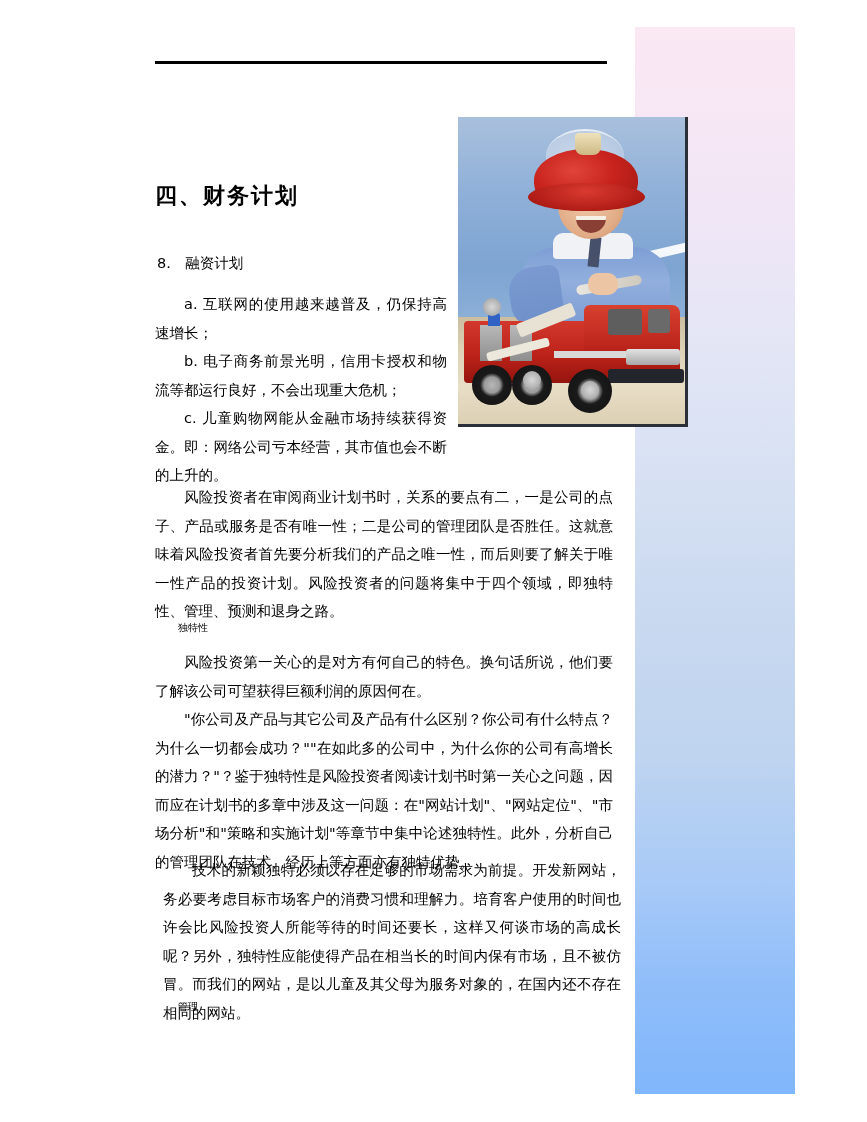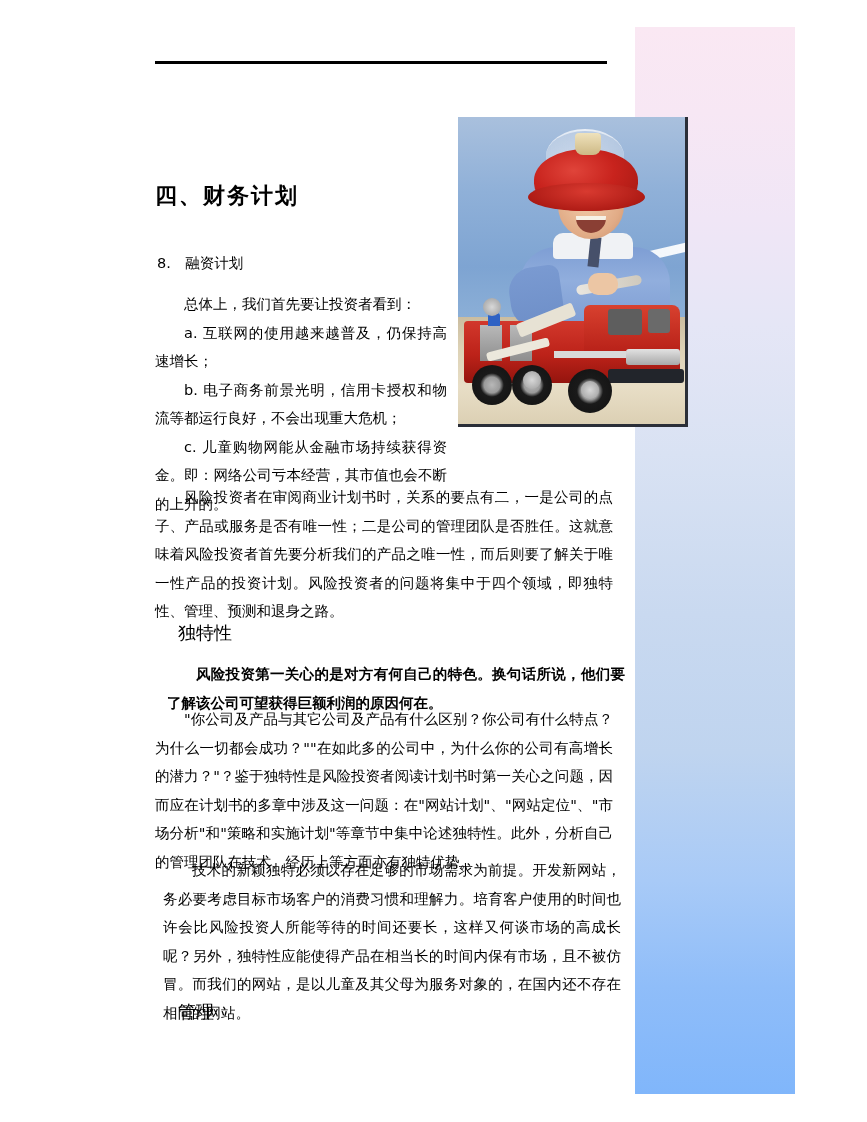--- a/index.html
+++ b/index.html
@@ -249,21 +249,21 @@
     position: absolute;
     left: 157px;
     top: 254px;
     font-size: 14.5px;
     color: #000;
     white-space: nowrap;
   }
   .h3 {
     position: absolute;
     left: 178px;
-    font-size: 18px;
+    font-size: 10px;
     color: #000;
     white-space: nowrap;
   }
   #sub-uniqueness { top: 621px; }
   #sub-management { top: 1000px; }
 
   
   .col-narrow {
     position: absolute;
     left: 155px;
@@ -349,31 +349,30 @@
         <div class="ph-wheel-hub h2"></div>
         <div class="ph-wheel-hub h3"></div>
       </div>
     </div>
 
     <div class="h1">四、财务计划</div>
 
     <div class="h2">8.　融资计划</div>
 
     <div class="col-narrow" id="p-intro">
-      <span class="indent">总体上，我们首先要让投资者看到：</span>
       <span class="indent">a. 互联网的使用越来越普及，仍保持高速增长；</span>
       <span class="indent">b. 电子商务前景光明，信用卡授权和物流等都运行良好，不会出现重大危机；</span>
       <span class="indent">c. 儿童购物网能从金融市场持续获得资金。即：网络公司亏本经营，其市值也会不断的上升的。</span>
     </div>
 
     <p class="col-wide indent" id="p-vc" style="margin:0;">风险投资者在审阅商业计划书时，关系的要点有二，一是公司的点子、产品或服务是否有唯一性；二是公司的管理团队是否胜任。这就意味着风险投资者首先要分析我们的产品之唯一性，而后则要了解关于唯一性产品的投资计划。风险投资者的问题将集中于四个领域，即独特性、管理、预测和退身之路。</p>
 
     <div class="h3" id="sub-uniqueness">独特性</div>
 
-    <p class="col-wide indent" id="p-uniq-1" style="margin:12px;font-weight:bold;">风险投资第一关心的是对方有何自己的特色。换句话所说，他们要了解该公司可望获得巨额利润的原因何在。</p>
+    <p class="col-wide indent" id="p-uniq-1" style="margin:0;">风险投资第一关心的是对方有何自己的特色。换句话所说，他们要了解该公司可望获得巨额利润的原因何在。</p>
 
     <p class="col-wide indent" id="p-uniq-2" style="margin:0;">"你公司及产品与其它公司及产品有什么区别？你公司有什么特点？为什么一切都会成功？""在如此多的公司中，为什么你的公司有高增长的潜力？"？鉴于独特性是风险投资者阅读计划书时第一关心之问题，因而应在计划书的多章中涉及这一问题：在"网站计划"、"网站定位"、"市场分析"和"策略和实施计划"等章节中集中论述独特性。此外，分析自己的管理团队在技术、经历上等方面亦有独特优势。</p>
 
     <p class="col-wide indent" id="p-uniq-3" style="margin:8px;">技术的新颖独特必须以存在足够的市场需求为前提。开发新网站，务必要考虑目标市场客户的消费习惯和理解力。培育客户使用的时间也许会比风险投资人所能等待的时间还要长，这样又何谈市场的高成长呢？另外，独特性应能使得产品在相当长的时间内保有市场，且不被仿冒。而我们的网站，是以儿童及其父母为服务对象的，在国内还不存在相同的网站。</p>
 
     <div class="h3" id="sub-management">管理</div>
 
   </div>
 </div>
 

